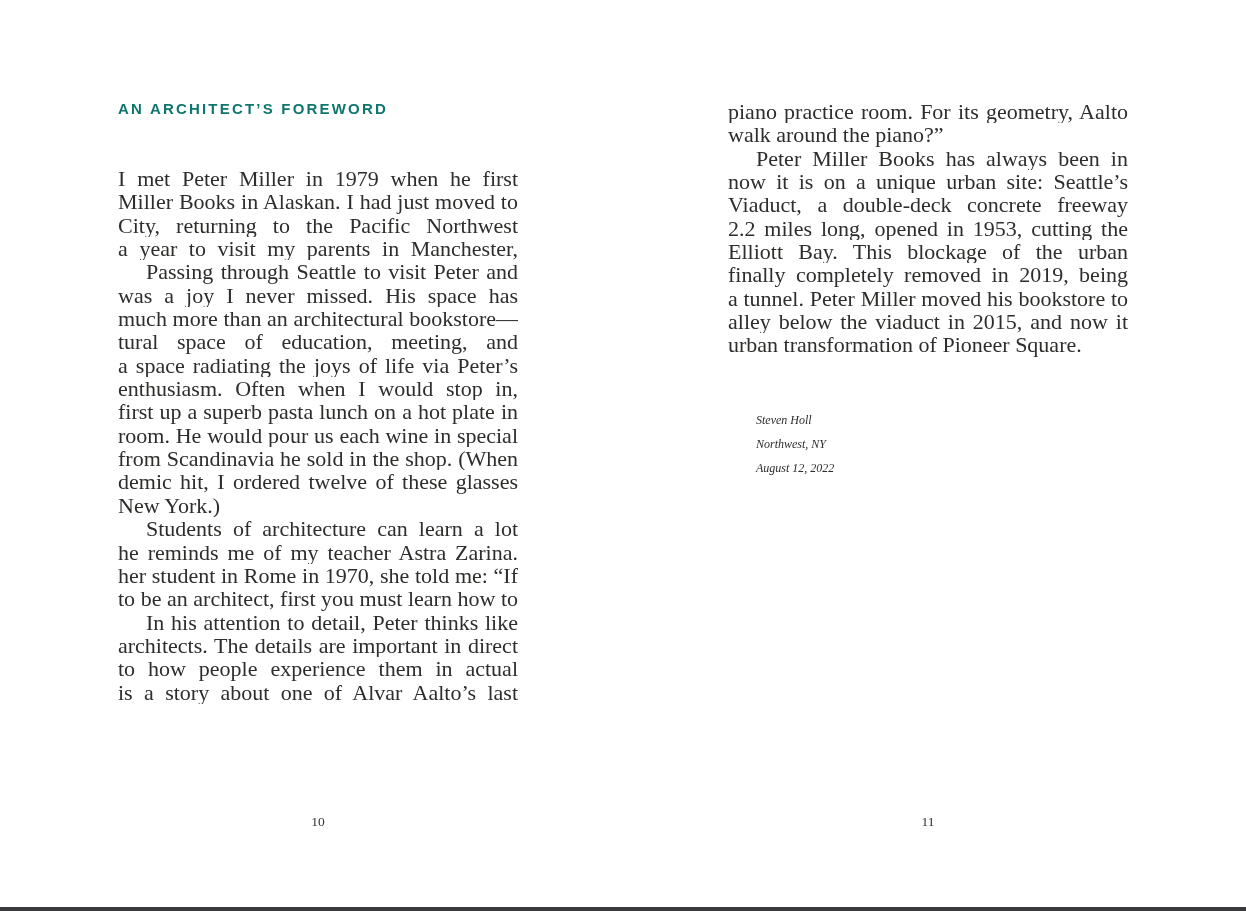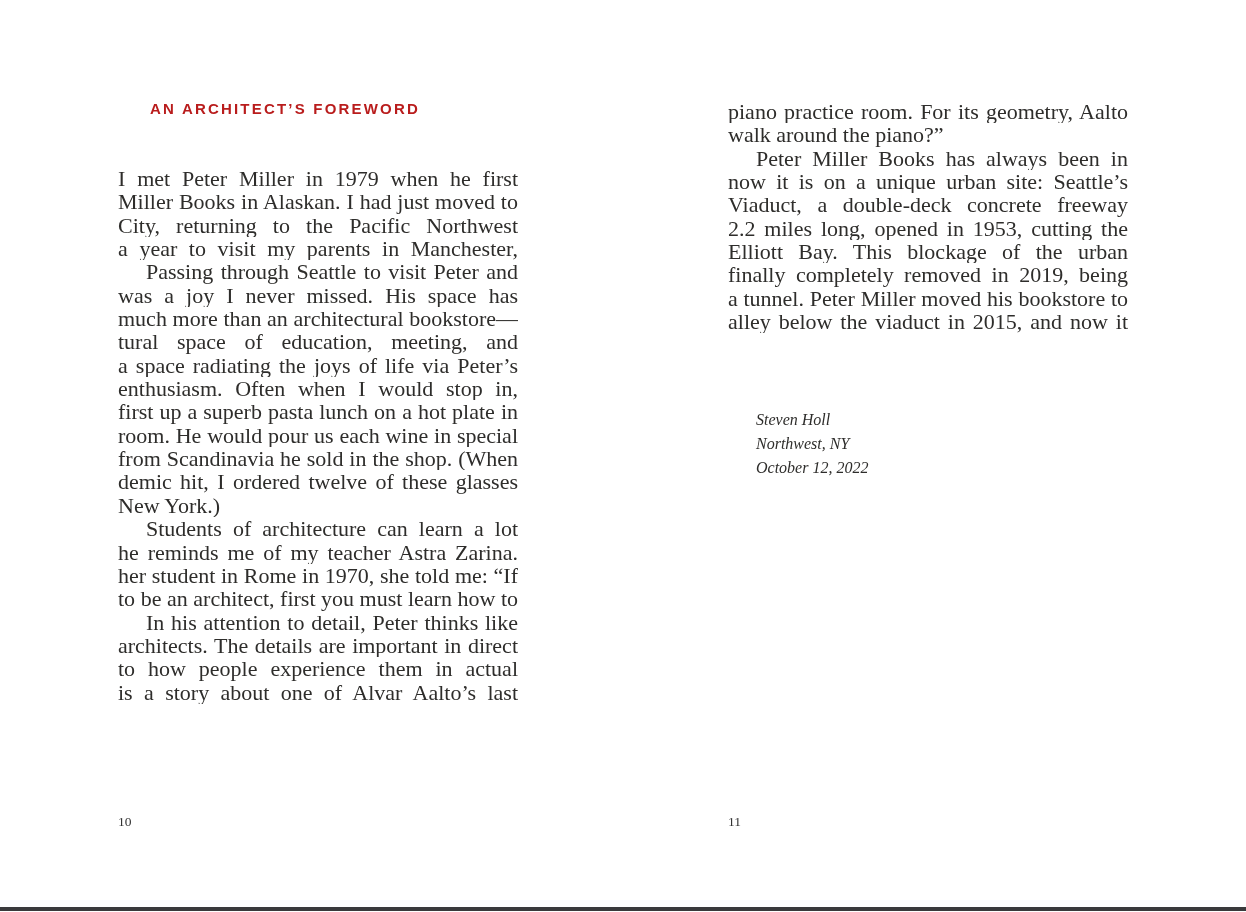--- a/index.html
+++ b/index.html
@@ -50,49 +50,49 @@
     text-align-last: justify;
   }
   .tline.lastline { text-align-last: left; }
   .para.indent .tline:first-child { text-indent: 28px; }
 
   .signature {
     position: absolute;
     top: 408px;
     left: 28px;
     font-style: italic;
-    font-size: 16px;
+    font-size: 12px;
     line-height: 24px;
   }
 
   .page-number {
     position: absolute;
     top: 814px;
     left: 0;
     width: 100%;
-    text-align: left;
+    text-align: center;
     font-size: 13.5px;
     color: #333;
   }
 
   .bottom-bar {
     position: absolute;
     left: 0;
     bottom: 1px;
     width: 100%;
     height: 4px;
   }
 </style>
 </head>
 <body>
 
 <div class="spread" style="color: rgb(46, 45, 43);">
 
   <div class="page-col left-col">
-    <div class="heading" style="color: #b91c1c; margin-left: 32px;">AN ARCHITECT’S FOREWORD</div>
+    <div class="heading" style="color: #0f766e;">AN ARCHITECT’S FOREWORD</div>
     <div class="body-block left-body">
         <div class="para">
           <div class="tline">I met Peter Miller in 1979 when he first opened Peter</div>
           <div class="tline">Miller Books in Alaskan. I had just moved to New York</div>
           <div class="tline">City, returning to the Pacific Northwest several times</div>
           <div class="tline lastline">a year to visit my parents in Manchester, Washington.</div>
         </div>
         <div class="para indent">
           <div class="tline">Passing through Seattle to visit Peter and his shop</div>
           <div class="tline">was a joy I never missed. His space has always been</div>
@@ -130,24 +130,25 @@
         </div>
         <div class="para indent">
           <div class="tline">Peter Miller Books has always been in Seattle, and</div>
           <div class="tline">now it is on a unique urban site: Seattle’s Alaskan Way</div>
           <div class="tline">Viaduct, a double-deck concrete freeway section only</div>
           <div class="tline">2.2 miles long, opened in 1953, cutting the city off from</div>
           <div class="tline">Elliott Bay. This blockage of the urban waterfront was</div>
           <div class="tline">finally completely removed in 2019, being replaced by</div>
           <div class="tline">a tunnel. Peter Miller moved his bookstore to an urban</div>
           <div class="tline">alley below the viaduct in 2015, and now it is part of the</div>
+          <div class="tline lastline">urban transformation of Pioneer Square.</div>
         </div>
       </div>
     <div class="signature">
         <div>Steven Holl</div>
         <div>Northwest, NY</div>
-        <div>October 12, 2022</div>
+        <div>August 12, 2022</div>
       </div>
     <div class="page-number">11</div>
   </div>
 
   <div class="bottom-bar" style="background: rgb(58, 58, 60);"></div>
 </div>
 
 </body></html>

